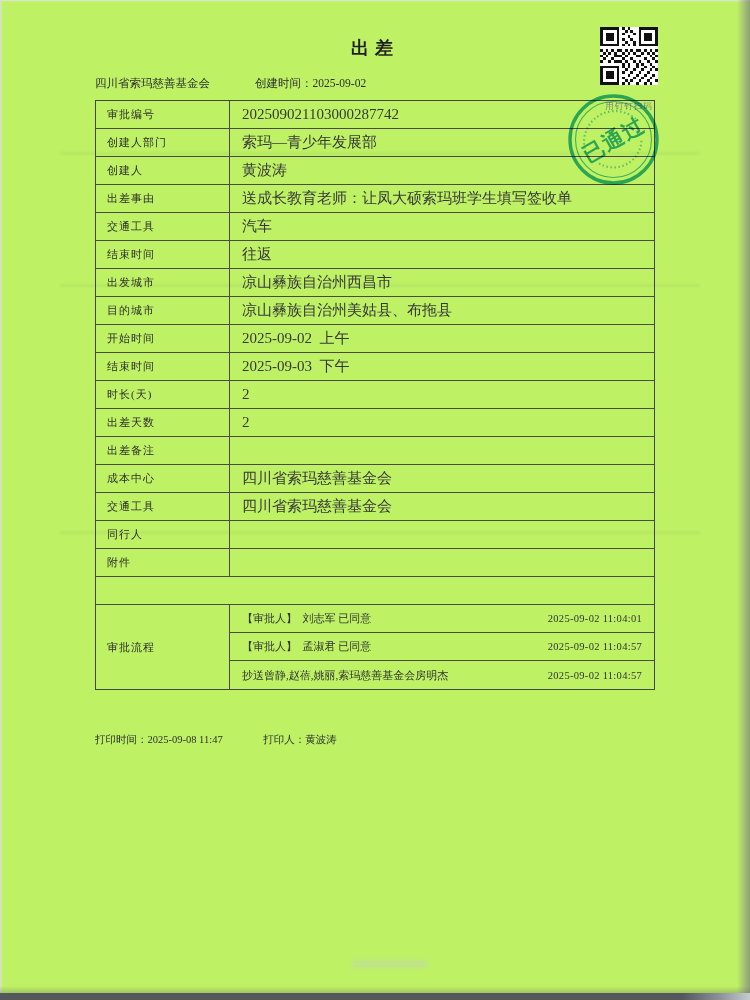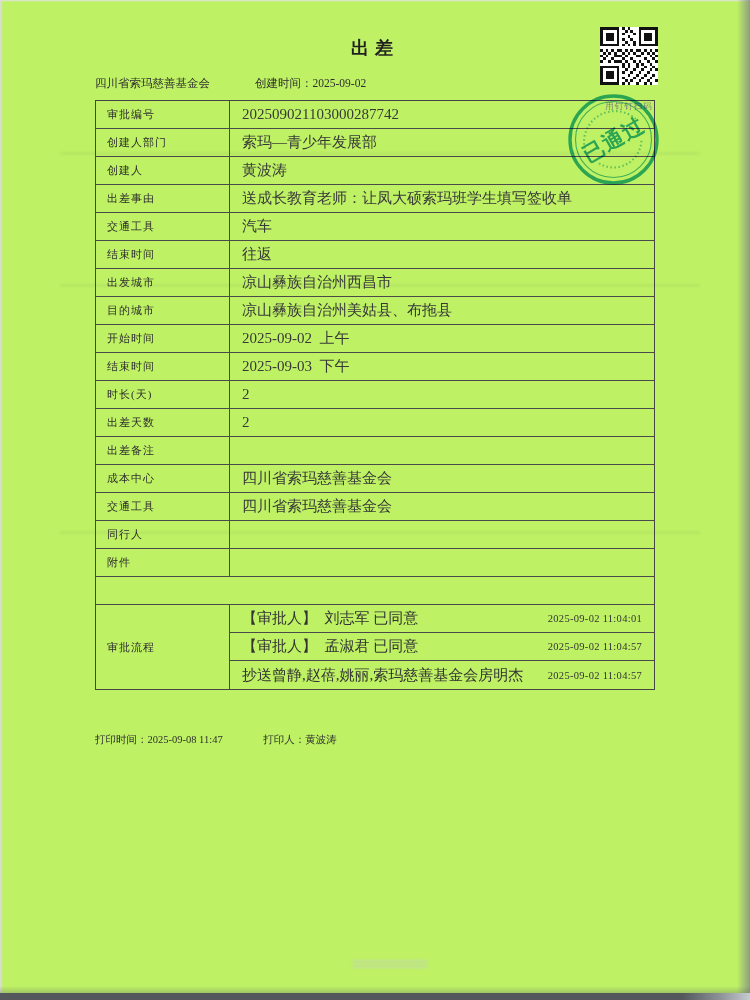--- a/index.html
+++ b/index.html
@@ -48,21 +48,21 @@
     display:flex;align-items:center;padding:0 6px;font-size:8px;color:#555;
   }
   .approval-row{display:flex;box-sizing:border-box;}
   .approval-row .cell.label{height:auto;}
   .approval-steps{flex:1;display:flex;flex-direction:column;}
   .step{
     height:28px;border-bottom:1px solid #4a4a4a;box-sizing:border-box;
     display:flex;align-items:center;justify-content:space-between;padding:0 12px;
   }
   .step:last-child{border-bottom:none;}
-  .step-text{font-size:15px;color:#333;white-space:pre-wrap;}
+  .step-text{font-size:11px;color:#333;white-space:pre-wrap;}
   .step-time{font-size:10.5px;color:#333;letter-spacing:.3px;}
 
   
   .print-line{position:absolute;top:733px;left:95px;font-size:10.5px;color:#2e2e2e;}
   .print-line .printer{margin-left:38px;margin-top:36px;}
 
   
   .streak{position:absolute;left:60px;width:640px;height:3px;background:rgba(80,80,85,.07);filter:blur(1px);}
   .smudge{position:absolute;left:352px;top:958px;width:76px;height:14px;filter:blur(1.5px);opacity:.45;}
   .smudge i{display:block;height:3px;margin:2px 0;background:#c3c7cf;border-radius:2px;}

